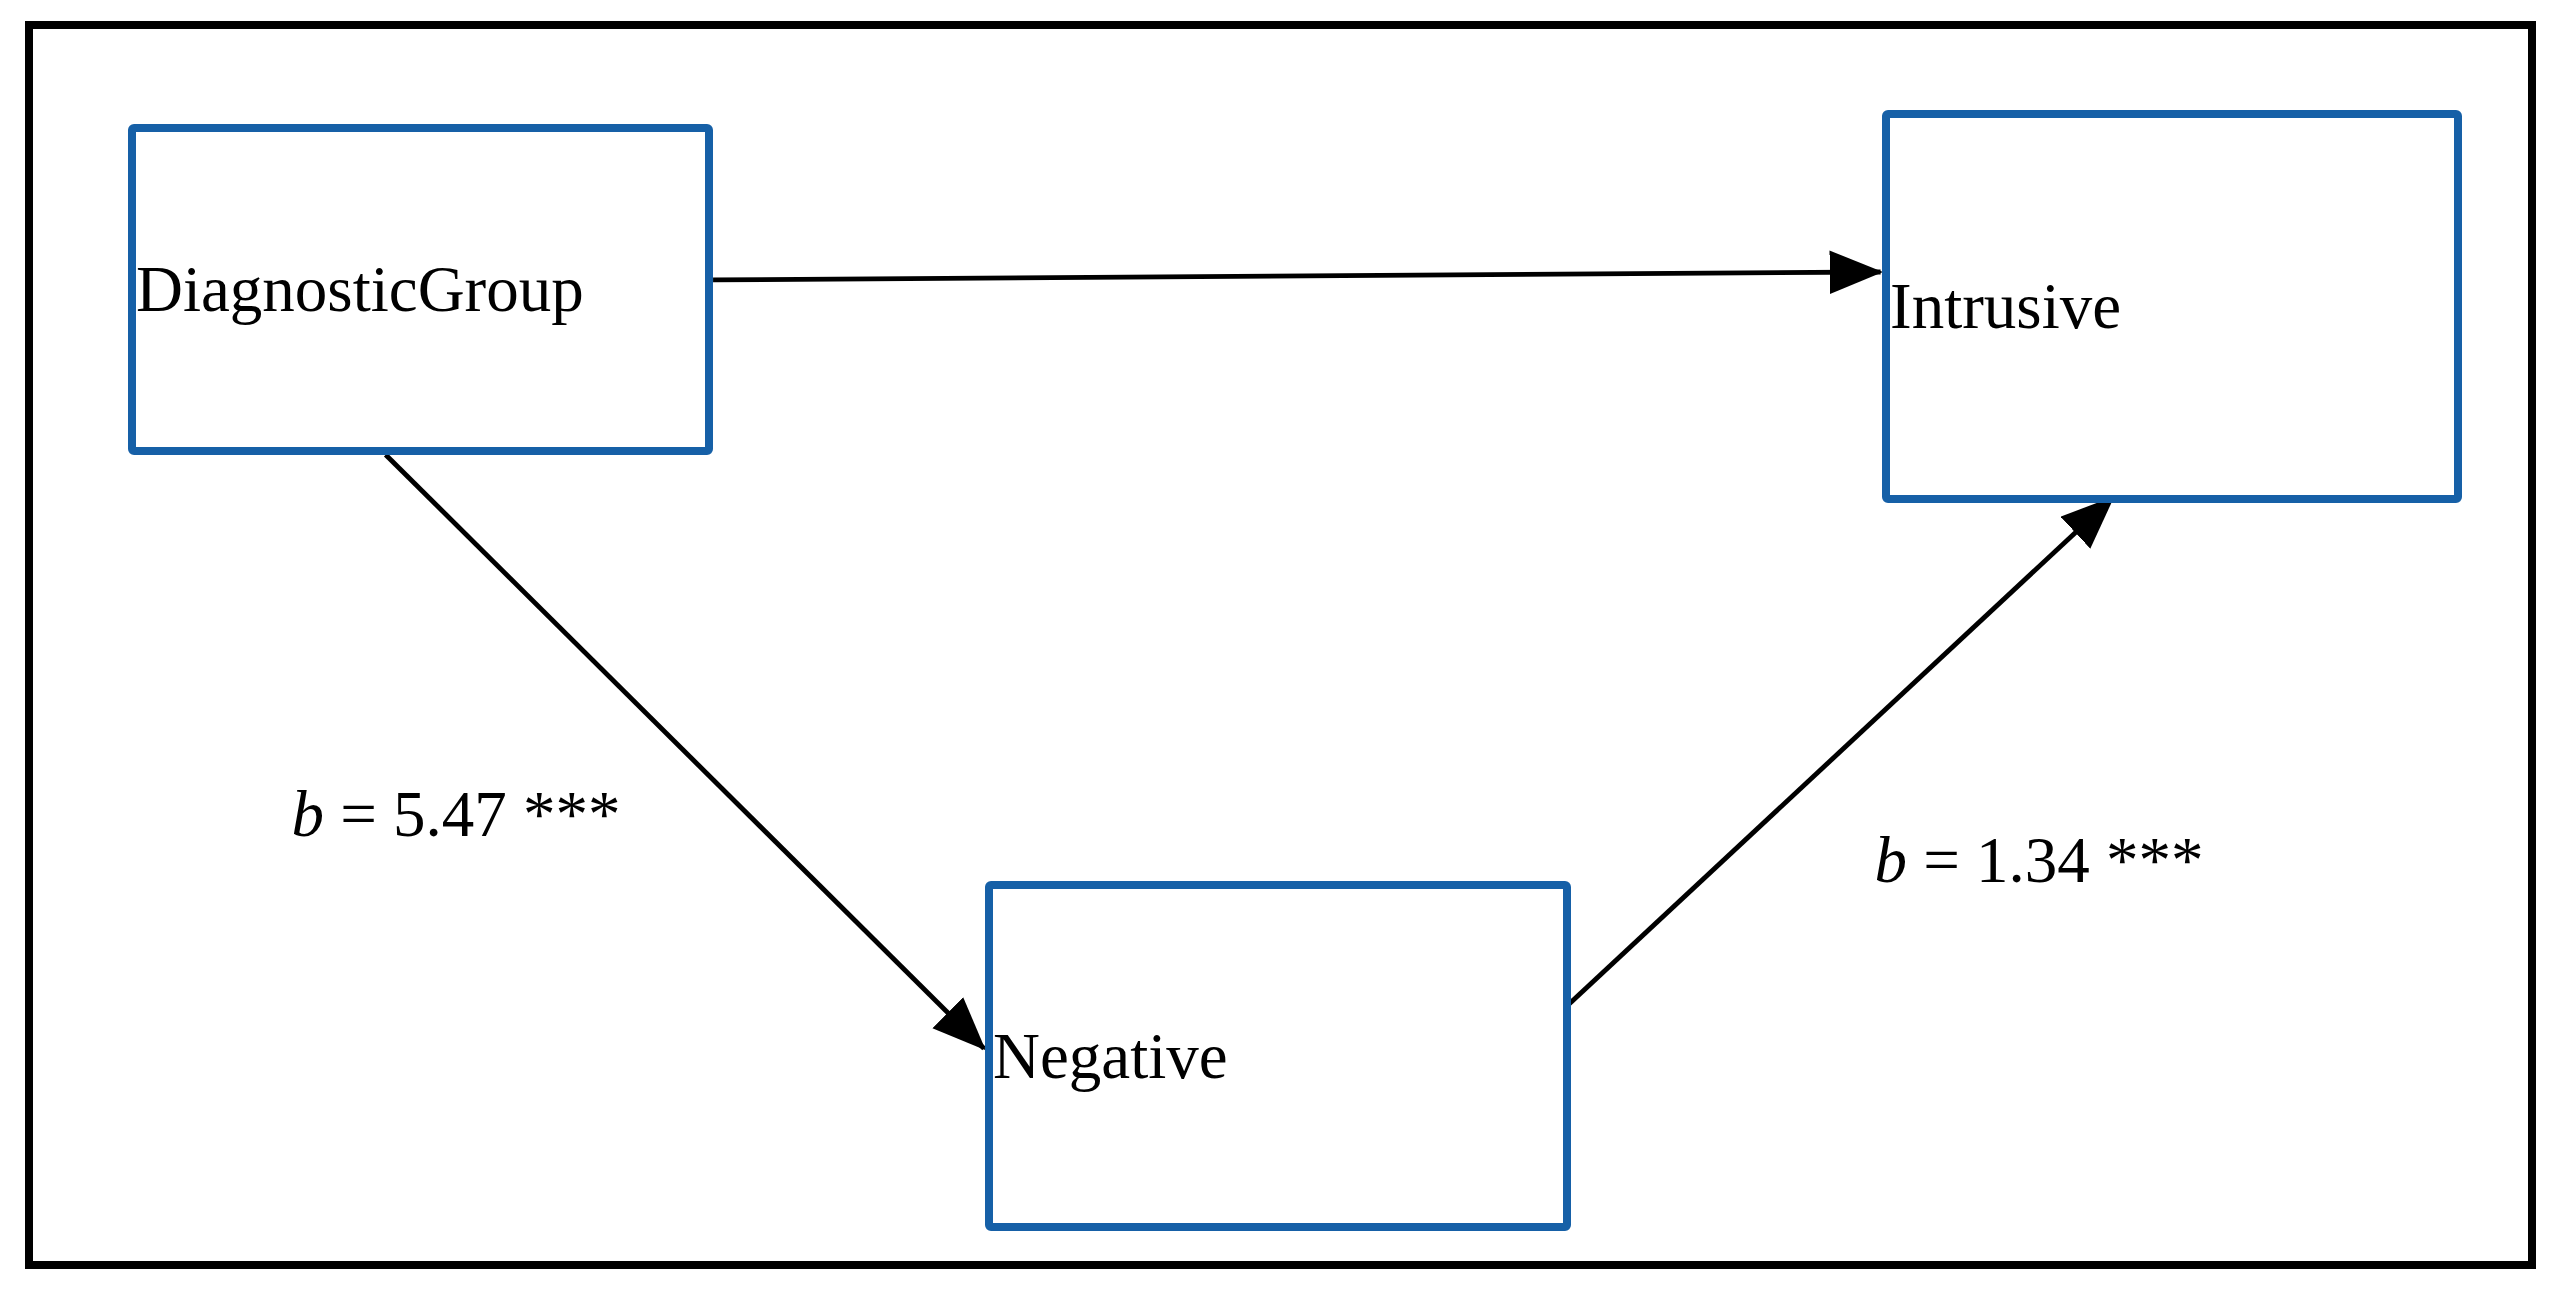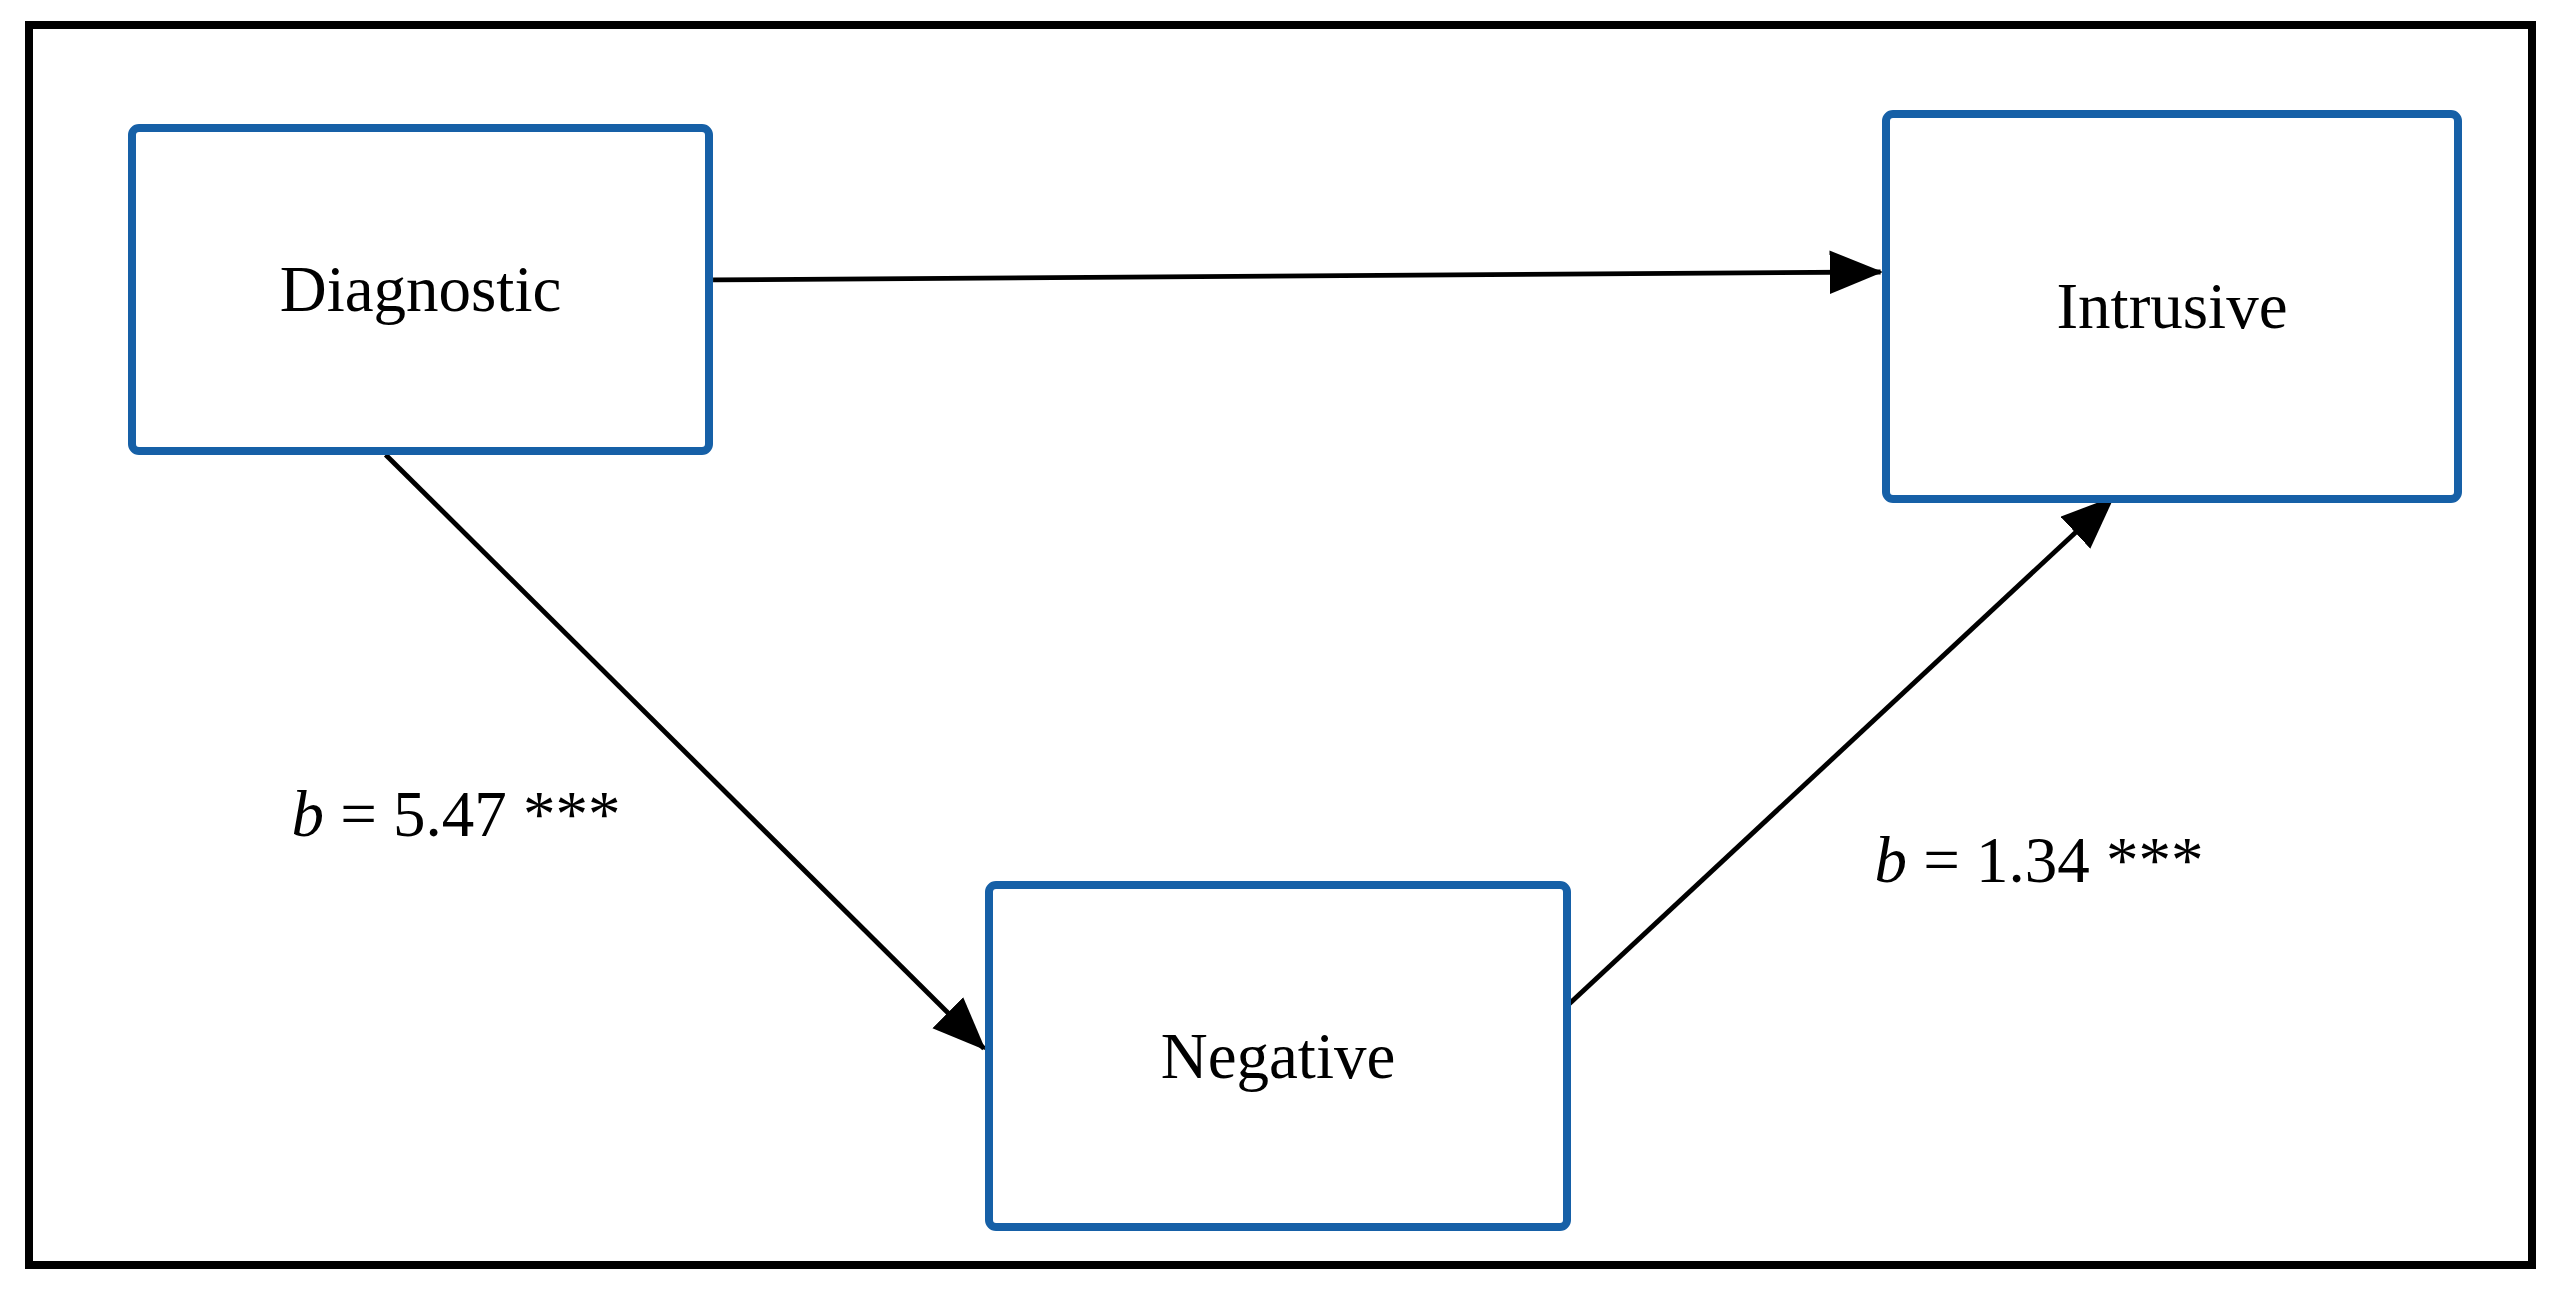--- a/index.html
+++ b/index.html
@@ -22,26 +22,25 @@
     width: 2511px;
     height: 1248px;
     border: 8px solid var(--frame-border, #000000);
     box-sizing: border-box;
     background: transparent;
   }
   .node {
     position: absolute;
     box-sizing: border-box;
     border: 8px solid var(--node-border, #1660A7);
-    border-radius: 11px;
+    border-radius: 6px;
     background: var(--background, #ffffff);
     display: flex;
-    flex-direction: column;
+    flex-direction: row;
     align-items: center;
-    justify-content: center;
     color: var(--text, #000000);
     font-size: 65px;
     line-height: 2.1;
     text-align: center;
     z-index: 2;
   }
   .node-diagnostic { left: 128px; top: 124px; width: 585px; height: 331px; }
   .node-intrusive  { left: 1882px; top: 110px; width: 580px; height: 393px; }
   .node-negative   { left: 985px; top: 881px; width: 586px; height: 350px; gap: 24px; }
   .node-line { white-space: nowrap; }
@@ -84,20 +83,21 @@
         <path d="M0,0 L11,4.5 L0,9 Z" class="arrowhead-fill"></path>
       </marker>
     </defs>
     <line class="arrow-line" x1="808" y1="317" x2="2131" y2="308" marker-end="url(#arrowhead)"></line>
     <line class="arrow-line" x1="437" y1="515" x2="1115" y2="1188" marker-end="url(#arrowhead)"></line>
     <line class="arrow-line" x1="1713" y1="1198" x2="2394" y2="564" marker-end="url(#arrowhead)"></line>
   </svg>
 
   <div class="node node-diagnostic">
     <div class="node-line">Diagnostic</div>
+    <div class="node-line">Group</div>
   </div>
 
   <div class="node node-intrusive">
     <div class="node-line">Intrusive</div>
   </div>
 
   <div class="node node-negative">
     <div class="node-line">Negative</div>
   </div>
 

